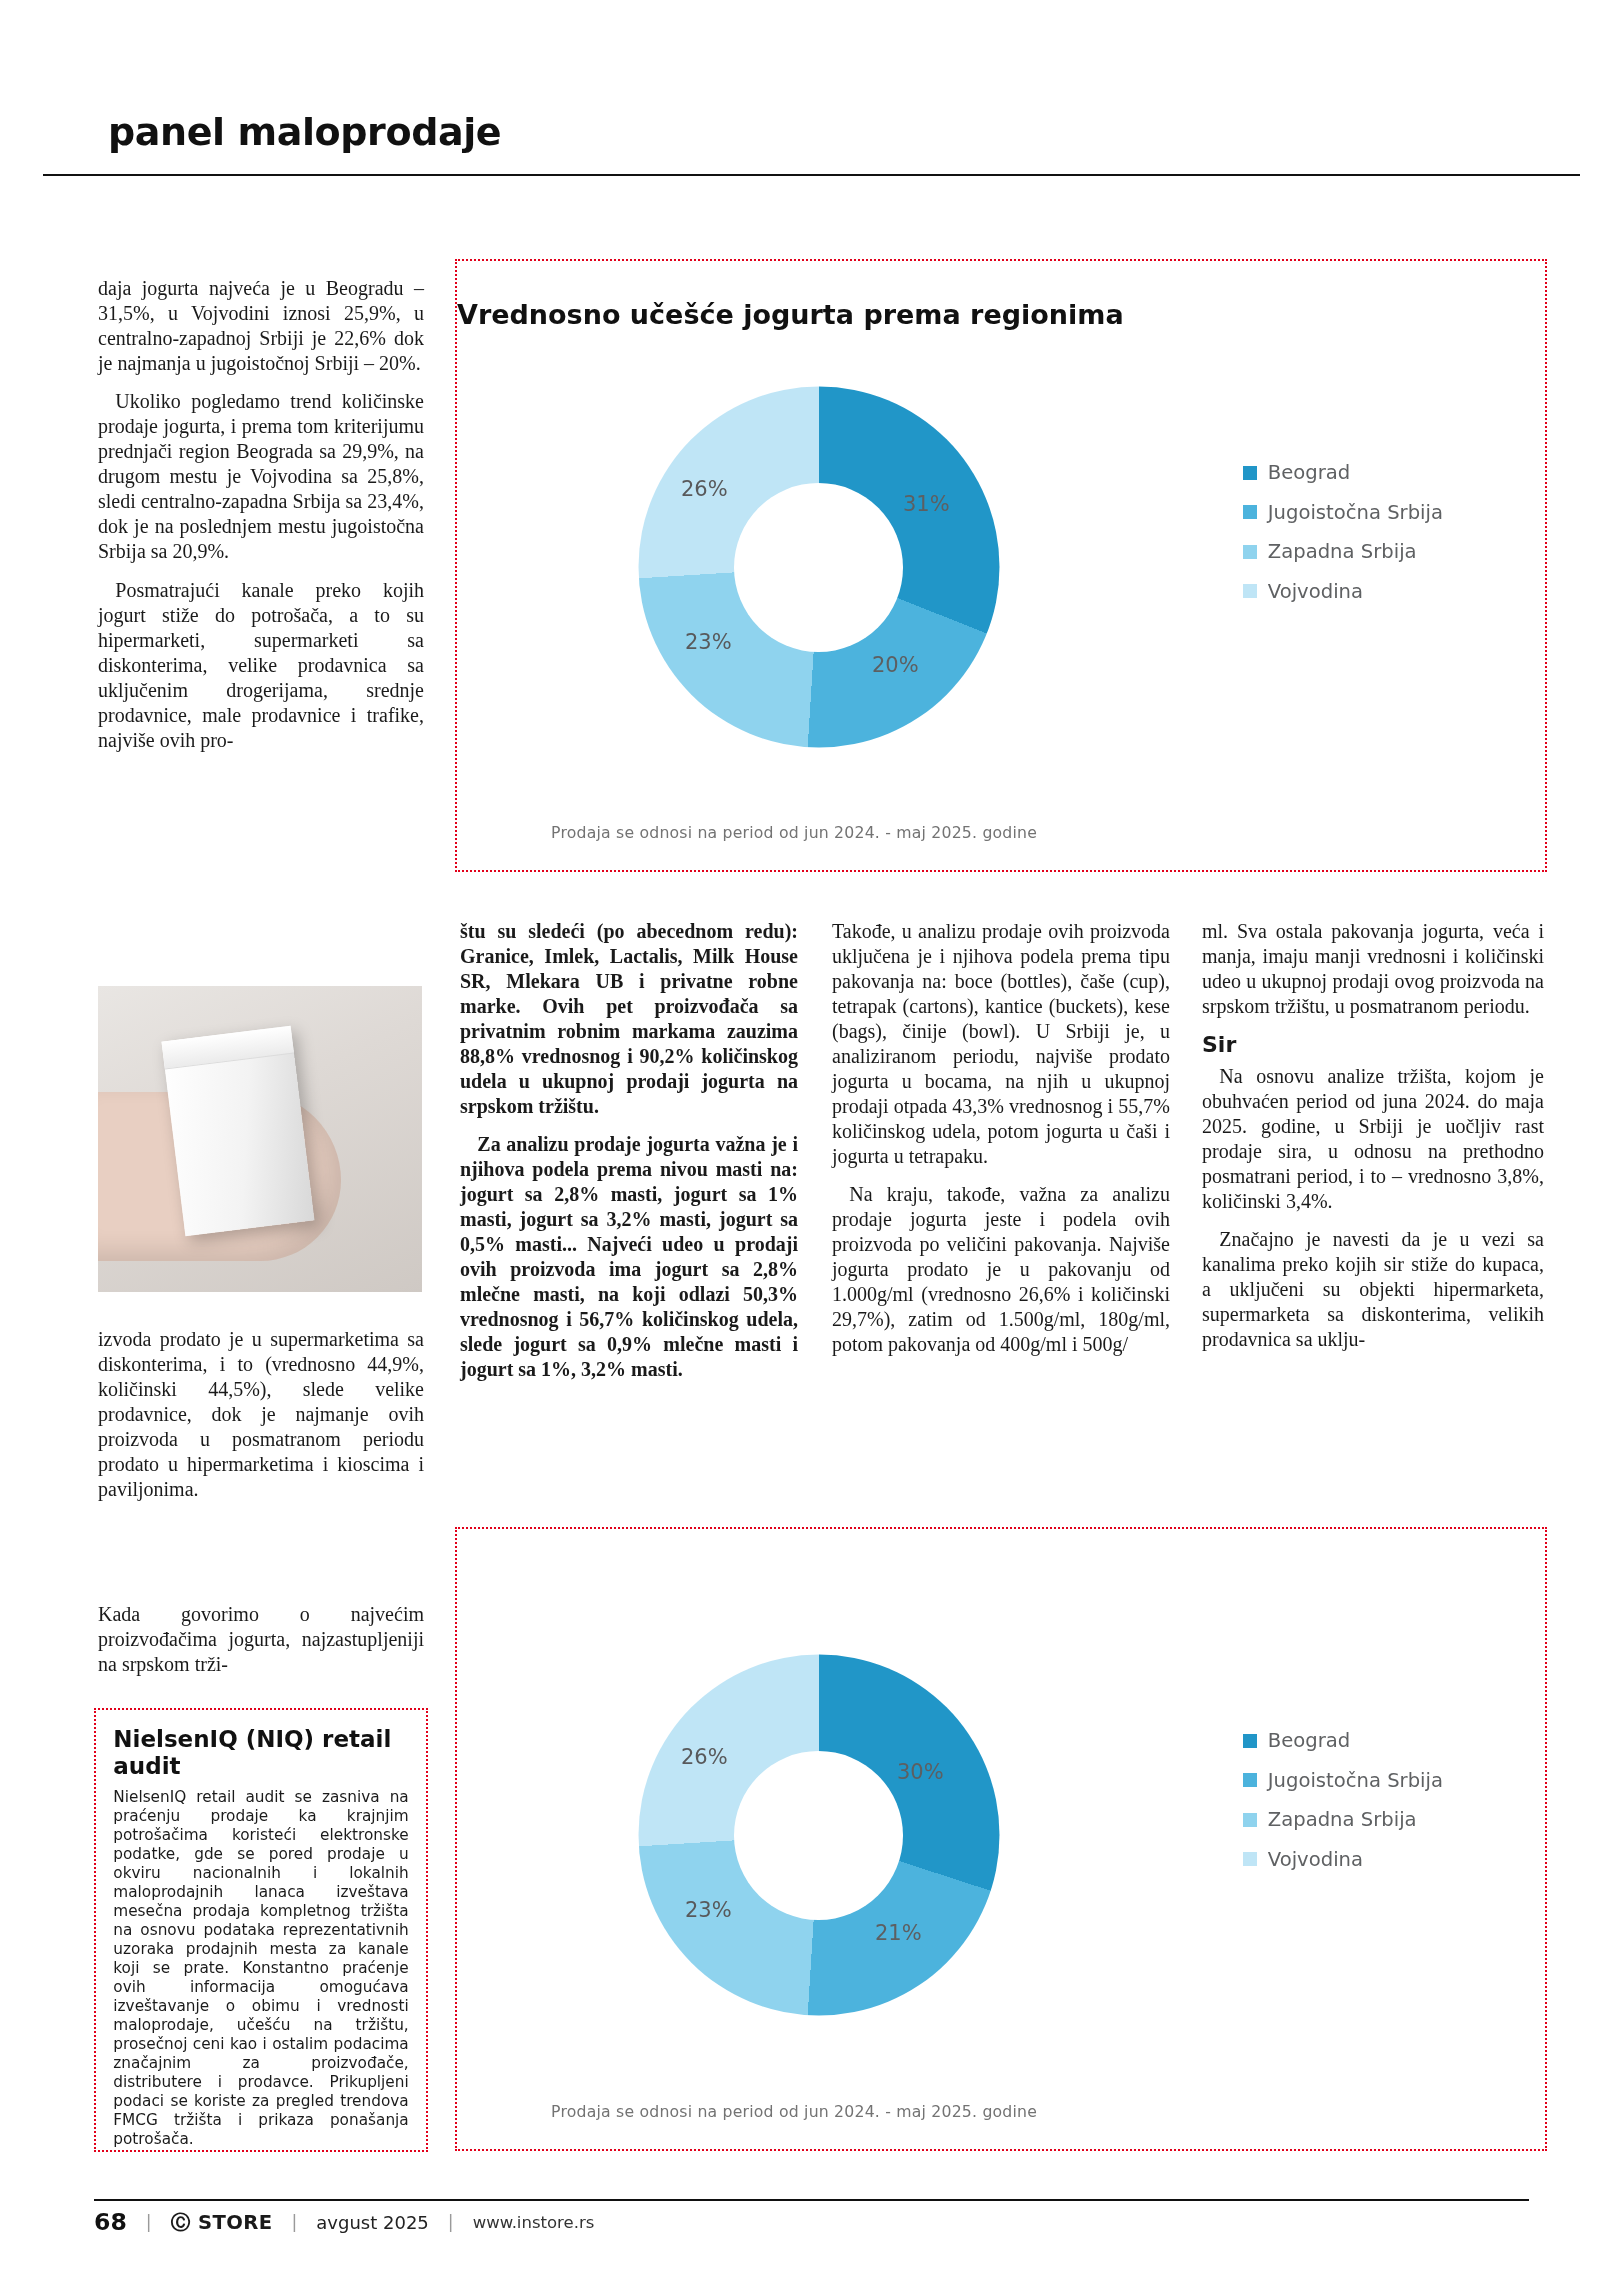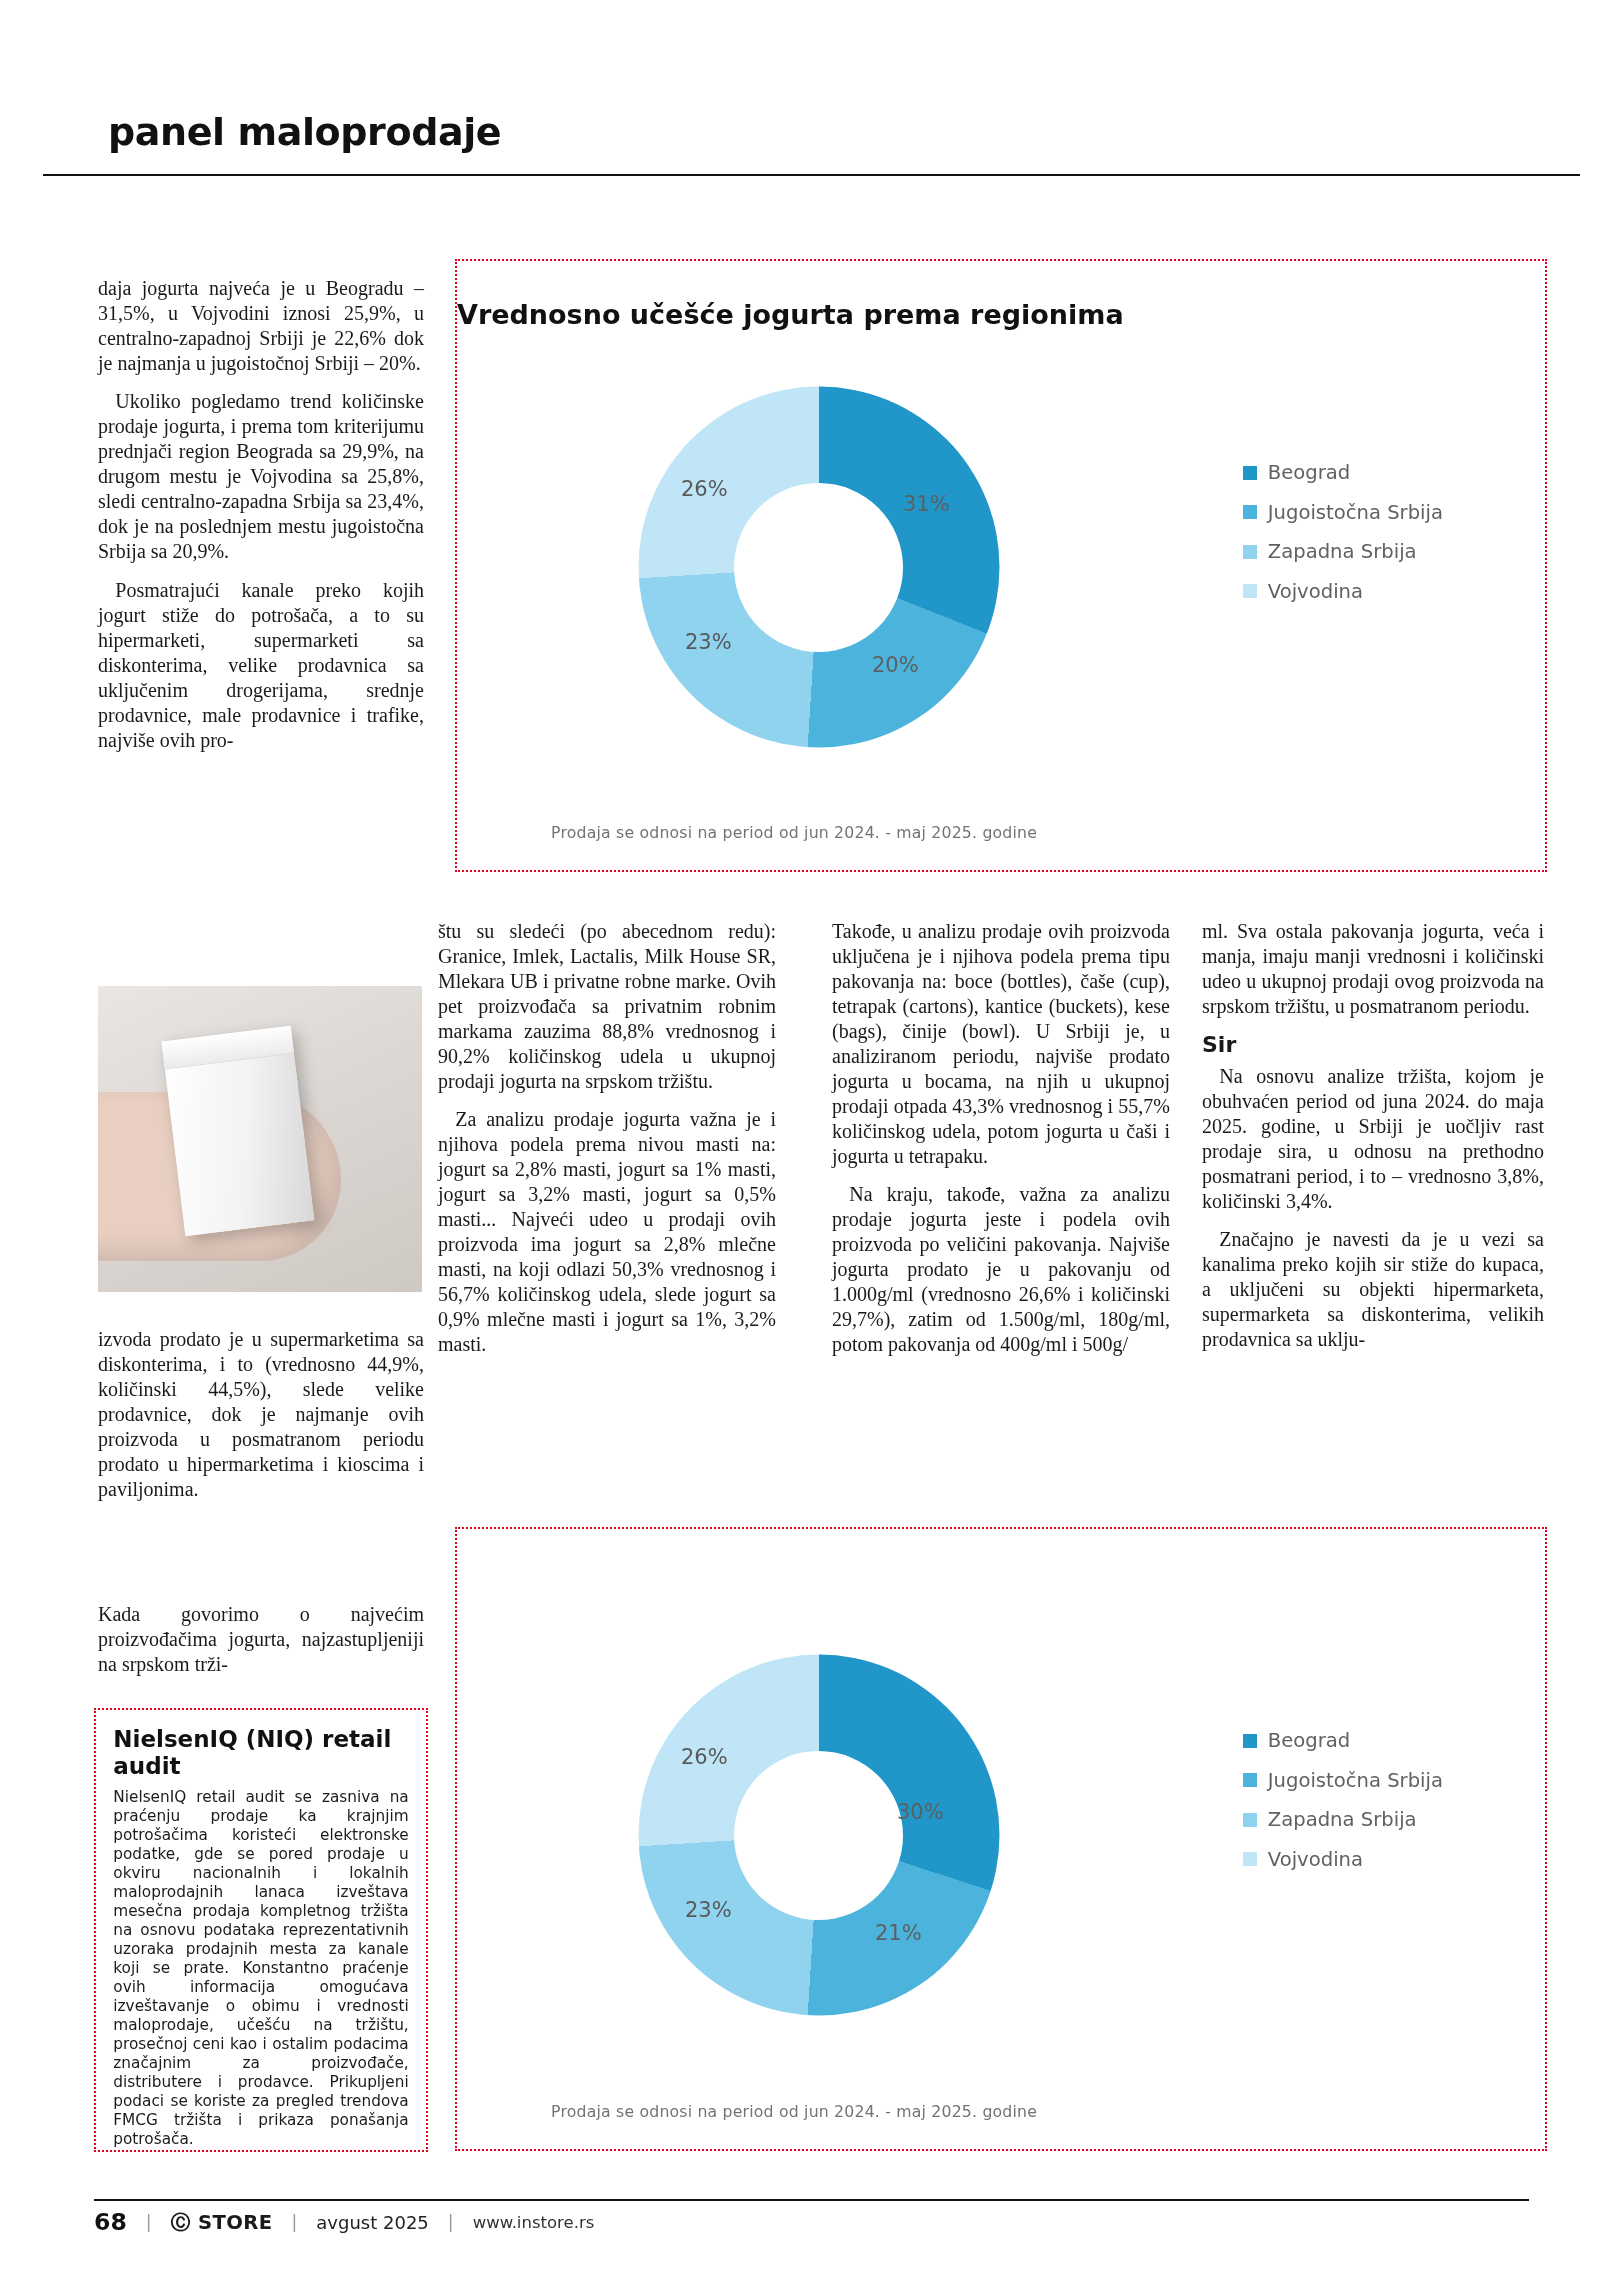--- a/index.html
+++ b/index.html
@@ -43,21 +43,21 @@
     text-align: justify;
     hyphens: manual;
   }
   .col p { margin: 0 0 13.4px 0; text-indent: 17.3px; }
   .col p.first { text-indent: 0; }
 
   .col-left-top { left: 98px; top: 276px; width: 326px; }
   .col-left-mid { left: 98px; top: 1327px; width: 326px; }
   .col-left-bot { left: 98px; top: 1602px; width: 326px; }
 
-  .col-2 { left: 438px; top: 919px; width: 338px; }
+  .col-2 { left: 460px; top: 919px; width: 338px; font-weight: bold; }
   .col-3 { left: 832px; top: 919px; width: 338px; }
   .col-4 { left: 1202px; top: 919px; width: 342px; }
 
   .subhead {
     font-family: "DejaVu Sans", sans-serif;
     font-weight: bold;
     font-size: 22px;
     margin: 7.9px 0 6.3px 0;
   }
 
@@ -265,21 +265,21 @@
     <p>Na osnovu analize tržišta, kojom je obuhvaćen period od juna 2024. do maja 2025. godine, u Srbiji je uočljiv rast prodaje sira, u odnosu na prethodno posmatrani period, i to – vrednosno 3,8%, količinski 3,4%.</p>
     <p>Značajno je navesti da je u vezi sa kanalima preko kojih sir stiže do kupaca, a uključeni su objekti hipermarketa, supermarketa sa diskonterima, velikih prodavnica sa uklju-</p>
   </div>
 
   <div class="dotbox chart-box-2">
 
     <div class="donut-wrap">
       <div class="donut" style="background: conic-gradient(#2196c8 0deg 108deg, #4cb3dd 108deg 183.6deg, #8fd3ee 183.6deg 266.4deg, #bfe5f6 266.4deg 360deg);">
         <div class="hole"></div>
       </div>
-      <div class="slice-label inner" style="left:314px; top:145px;margin-top:40px;">30%</div>
+      <div class="slice-label inner" style="left:314px; top:145px;">30%</div>
       <div class="slice-label inner" style="left:292px; top:306px;">21%</div>
       <div class="slice-label" style="left:102px; top:283px;">23%</div>
       <div class="slice-label" style="left:98px; top:130px;">26%</div>
     </div>
 
     <div class="legend">
       <div class="legend-row">
         <span class="legend-sw" style="background:#2196c8"></span>
         <span class="legend-tx">Beograd</span>
       </div>

